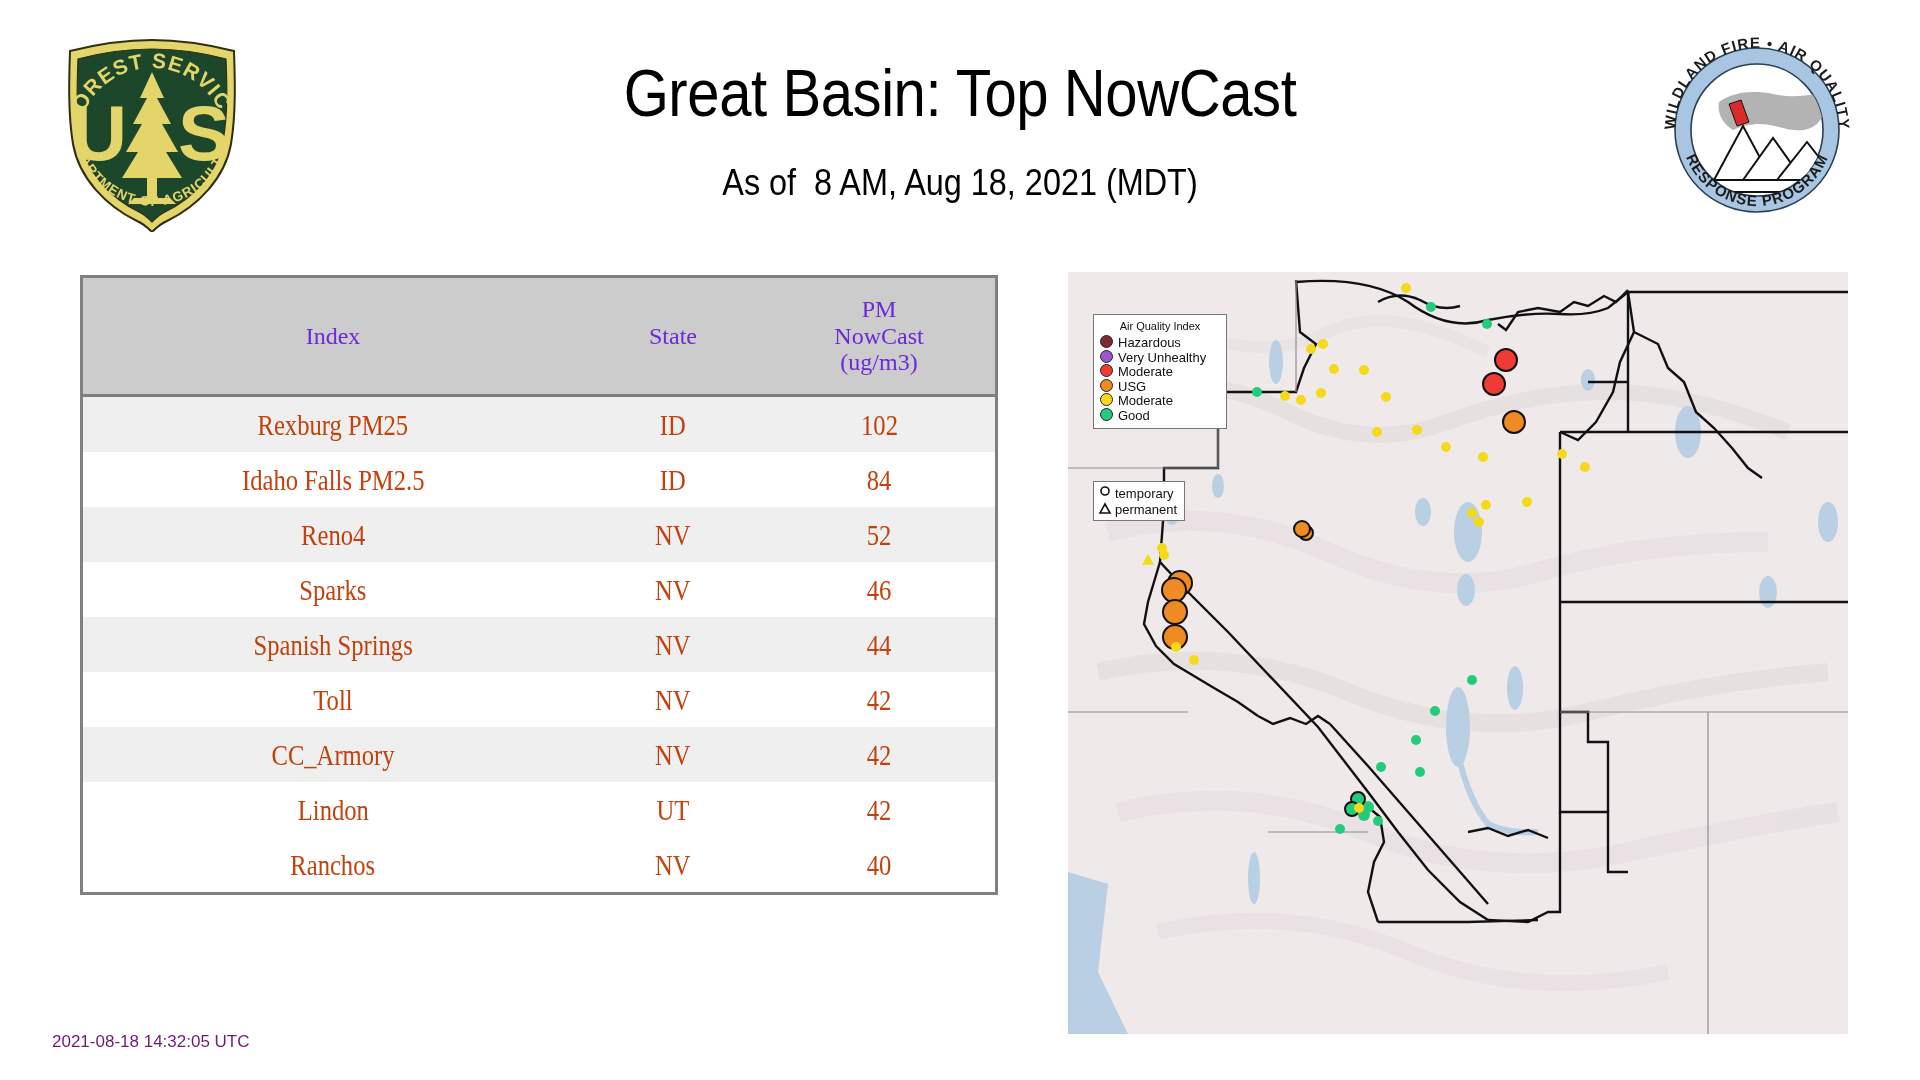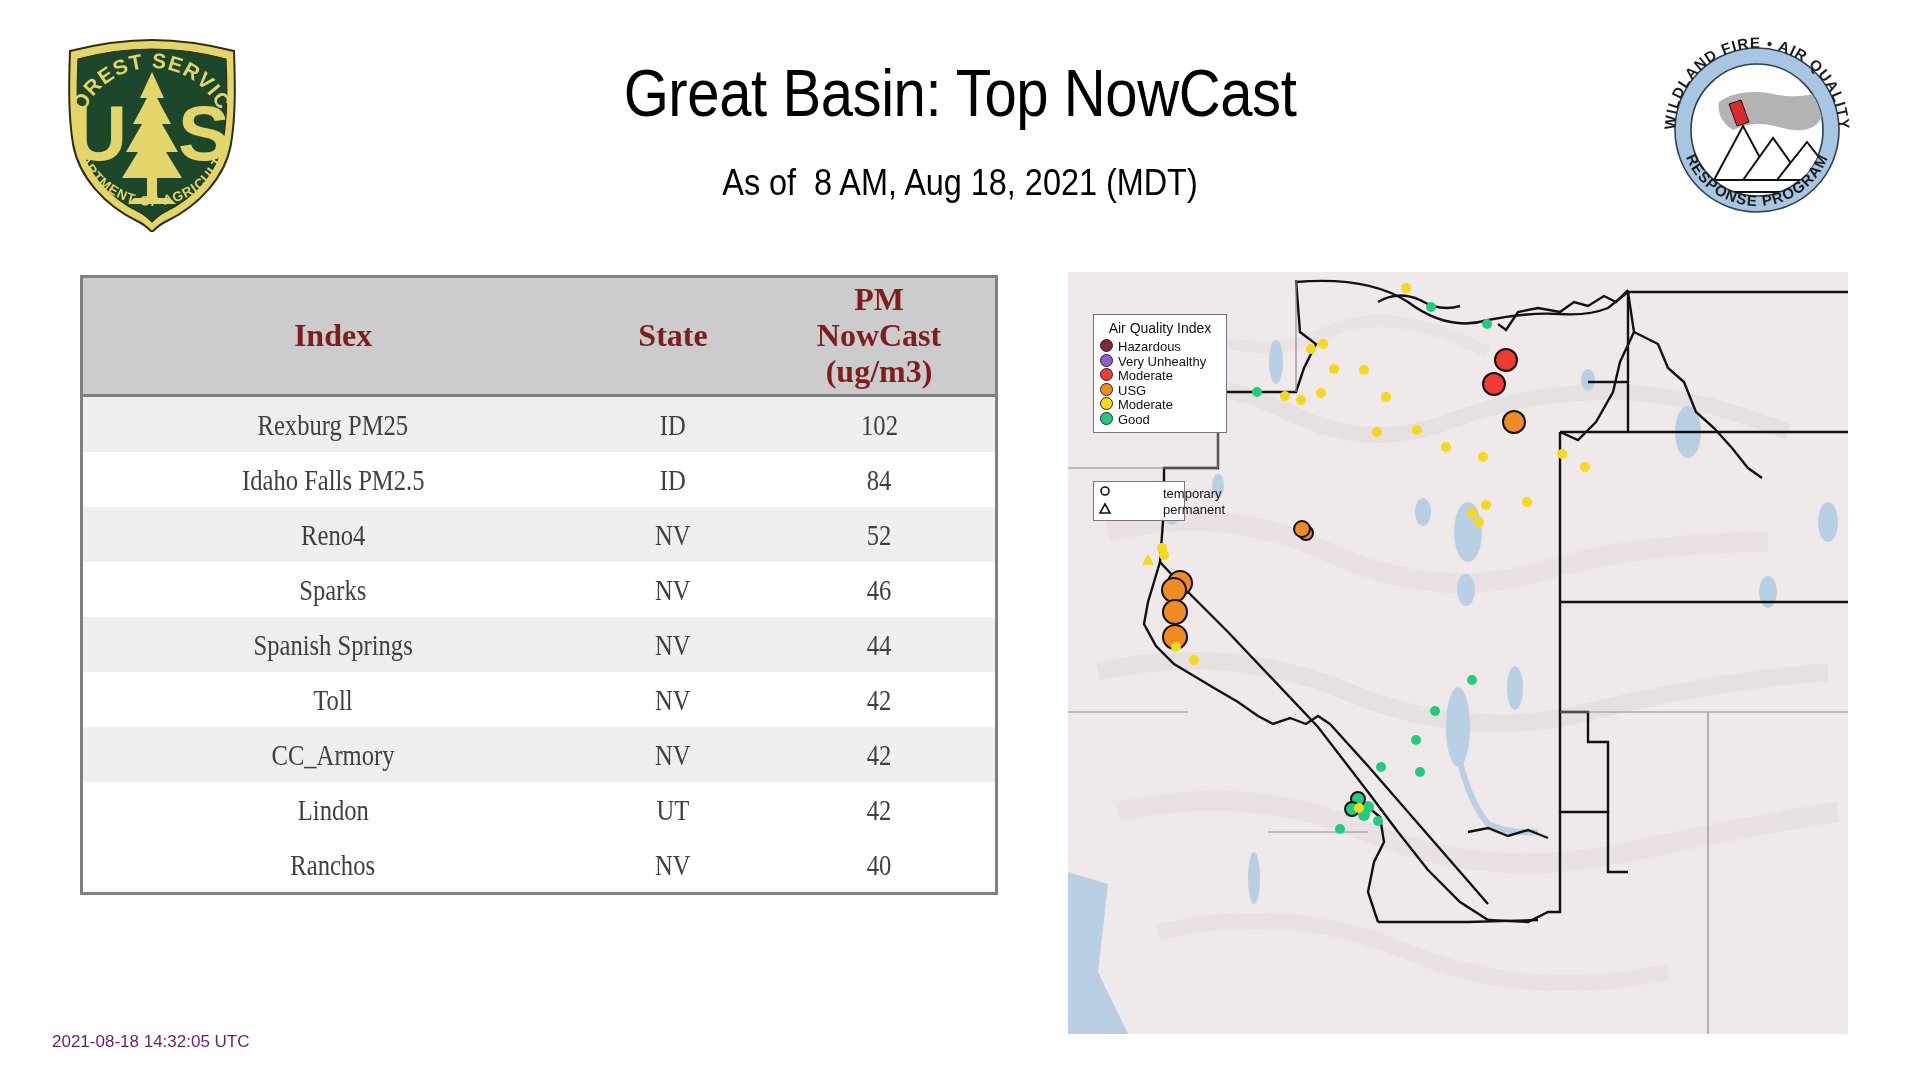--- a/index.html
+++ b/index.html
@@ -74,34 +74,34 @@
   }
   table#aqi-table {
     border-collapse: collapse;
     width: 912px;
     border: 3px solid #808080;
     table-layout: fixed;
   }
   table#aqi-table thead th {
     background: #cccccc;
     font-family: "Liberation Serif", "DejaVu Serif", serif;
-    font-weight: bold;
-    font-size: 32px;
-    color: #7f1d1d;
+    font-weight: normal;
+    font-size: 24px;
+    color: #6d28d9;
     text-align: center;
     padding: 0;
     height: 116px;
     vertical-align: middle;
     border-bottom: 3px solid #808080;
     line-height: 1.12;
   }
   table#aqi-table tbody td {
     font-family: "Liberation Serif", "DejaVu Serif", serif;
     font-size: 30px;
-    color: #404040;
+    color: #c2410c;
     text-align: center;
     height: 55px;
     padding: 0;
     vertical-align: middle;
     transform-origin: center;
   }
   table#aqi-table tbody td span.cell-txt {
     display: inline-block;
     transform: scaleX(0.82);
   }
@@ -132,21 +132,21 @@
     color: #111111;
     box-sizing: border-box;
   }
   #aqi-legend {
     left: 25px;
     top: 42px;
     width: 134px;
     padding: 5px 6px 6px 6px;
   }
   #aqi-legend .legend-title {
-    font-size: 14px;
+    font-size: 11px;
     text-align: center;
     margin-bottom: 3px;
   }
   #aqi-legend .legend-row {
     display: flex;
     align-items: flex-start;
     height: 14.5px;
     font-size: 13px;
     white-space: nowrap;
   }
@@ -162,21 +162,20 @@
     top: 209px;
     width: 92px;
     padding: 3px 4px;
   }
   #site-legend .legend-row {
     display: flex;
     align-items: center;
     font-size: 13px;
     height: 16px;
     white-space: nowrap;
-    gap: 48px;
   }
   #site-legend .glyph {
     width: 14px;
     height: 14px;
     margin-right: 3px;
     flex: 0 0 auto;
   }
 
   
   #footer-timestamp {

